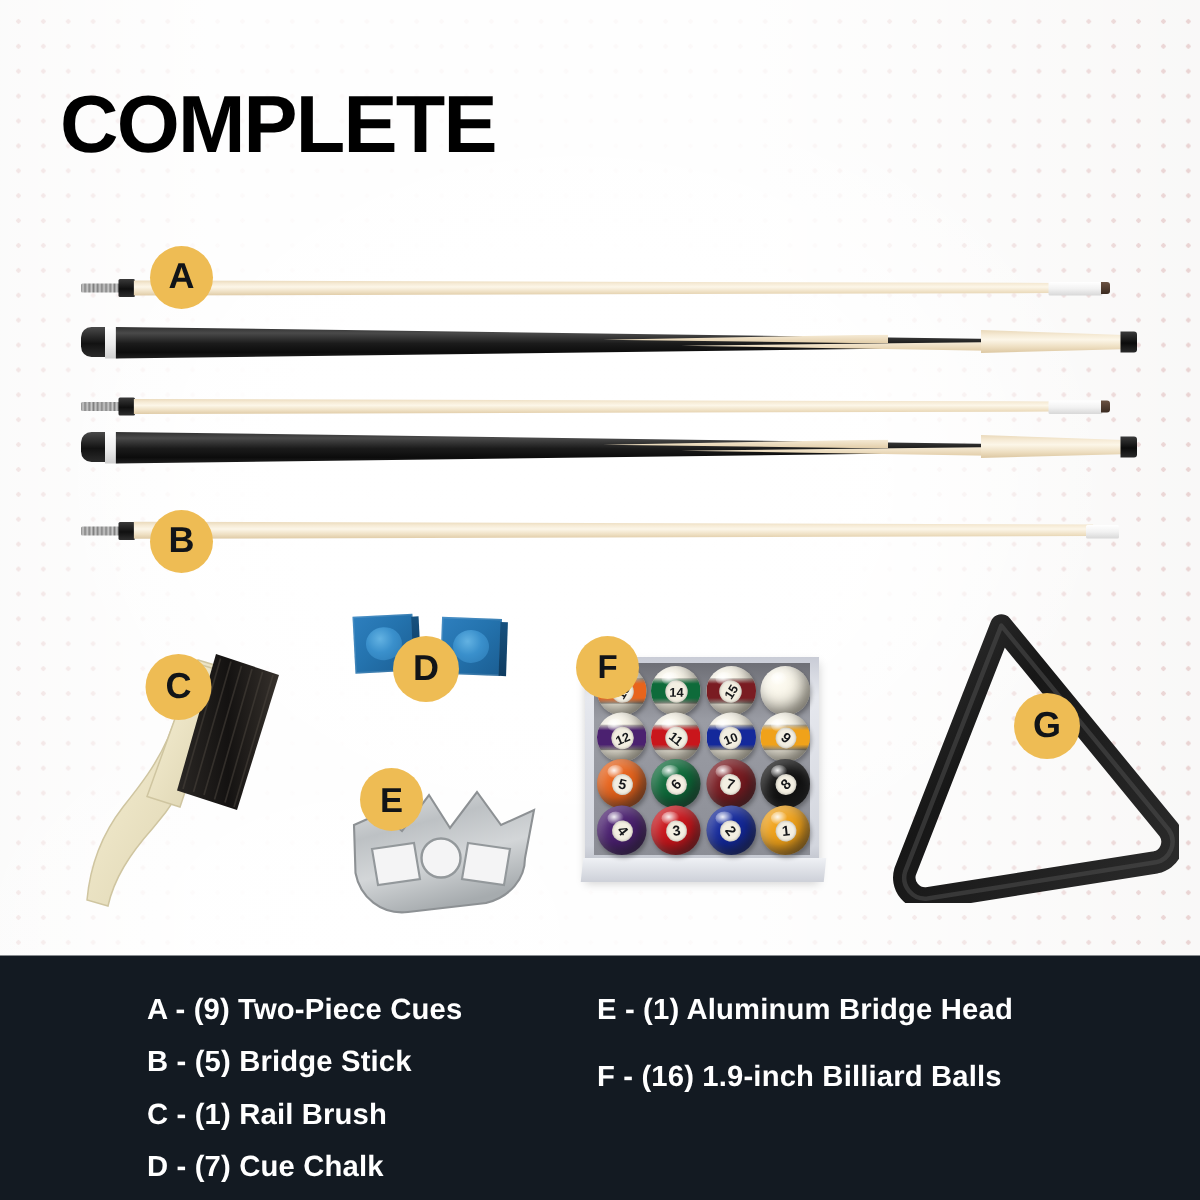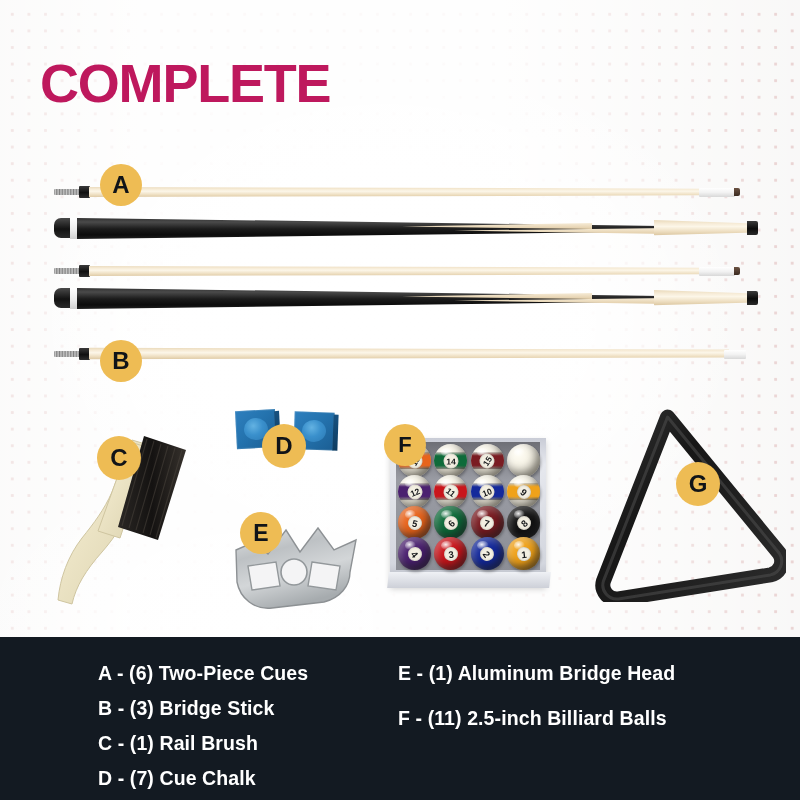--- a/index.html
+++ b/index.html
@@ -33,21 +33,21 @@
       linear-gradient(90deg, rgba(255,255,255,0.55) 0%, rgba(255,255,255,0.9) 18%, rgba(255,255,255,0.9) 62%, rgba(255,255,255,0.25) 100%);
   }
 
   
   .title-wrap {
     position:absolute; left:40px; top:52px; width:730px; height:62px;
     display:flex; align-items:center; white-space:nowrap;
   }
   .t-main {
     font-size:54px; font-weight:bold; letter-spacing:-1.2px;
-    color:#be185d; line-height:1;
+    color:#000000; line-height:1;
     font-family:"Liberation Sans", sans-serif;
   }
   .t-accent {
     font-size:54px; font-weight:bold; font-style:italic; letter-spacing:-1.0px;
     color:#9C2A2B; line-height:1; margin-left:16px;
     font-family:"Liberation Sans", sans-serif;
   }
 
   
   .badge {
@@ -401,25 +401,25 @@
   <div class="badge" style="left:100px; top:164px; width:42px; height:42px; font-size:24px;">A</div>
   <div class="badge" style="left:100px; top:340px; width:42px; height:42px; font-size:24px;">B</div>
   <div class="badge" style="left:97px; top:436px; width:44px; height:44px; font-size:24px;">C</div>
   <div class="badge" style="left:262px; top:424px; width:44px; height:44px; font-size:24px;">D</div>
   <div class="badge" style="left:240px; top:512px; width:42px; height:42px; font-size:23px;">E</div>
   <div class="badge" style="left:676px; top:462px; width:44px; height:44px; font-size:24px;">G</div>
 
   <div class="legend-bar">
     <div class="legend-cols">
       <div class="legend-col left" id="legend-left">
-          <div class="legend-item">A - (6) Two-Piece Cues</div>
-          <div class="legend-item">B - (3) Bridge Stick</div>
+          <div class="legend-item">A - (9) Two-Piece Cues</div>
+          <div class="legend-item">B - (5) Bridge Stick</div>
           <div class="legend-item">C - (1) Rail Brush</div>
           <div class="legend-item">D - (7) Cue Chalk</div>
         </div>
       <div class="legend-col right" id="legend-right">
           <div class="legend-item">E - (1) Aluminum Bridge Head</div>
-          <div class="legend-item">F - (11) 2.5-inch Billiard Balls</div>
+          <div class="legend-item">F - (16) 1.9-inch Billiard Balls</div>
         </div>
     </div>
   </div>
 
 </div>
 
 </body></html>

